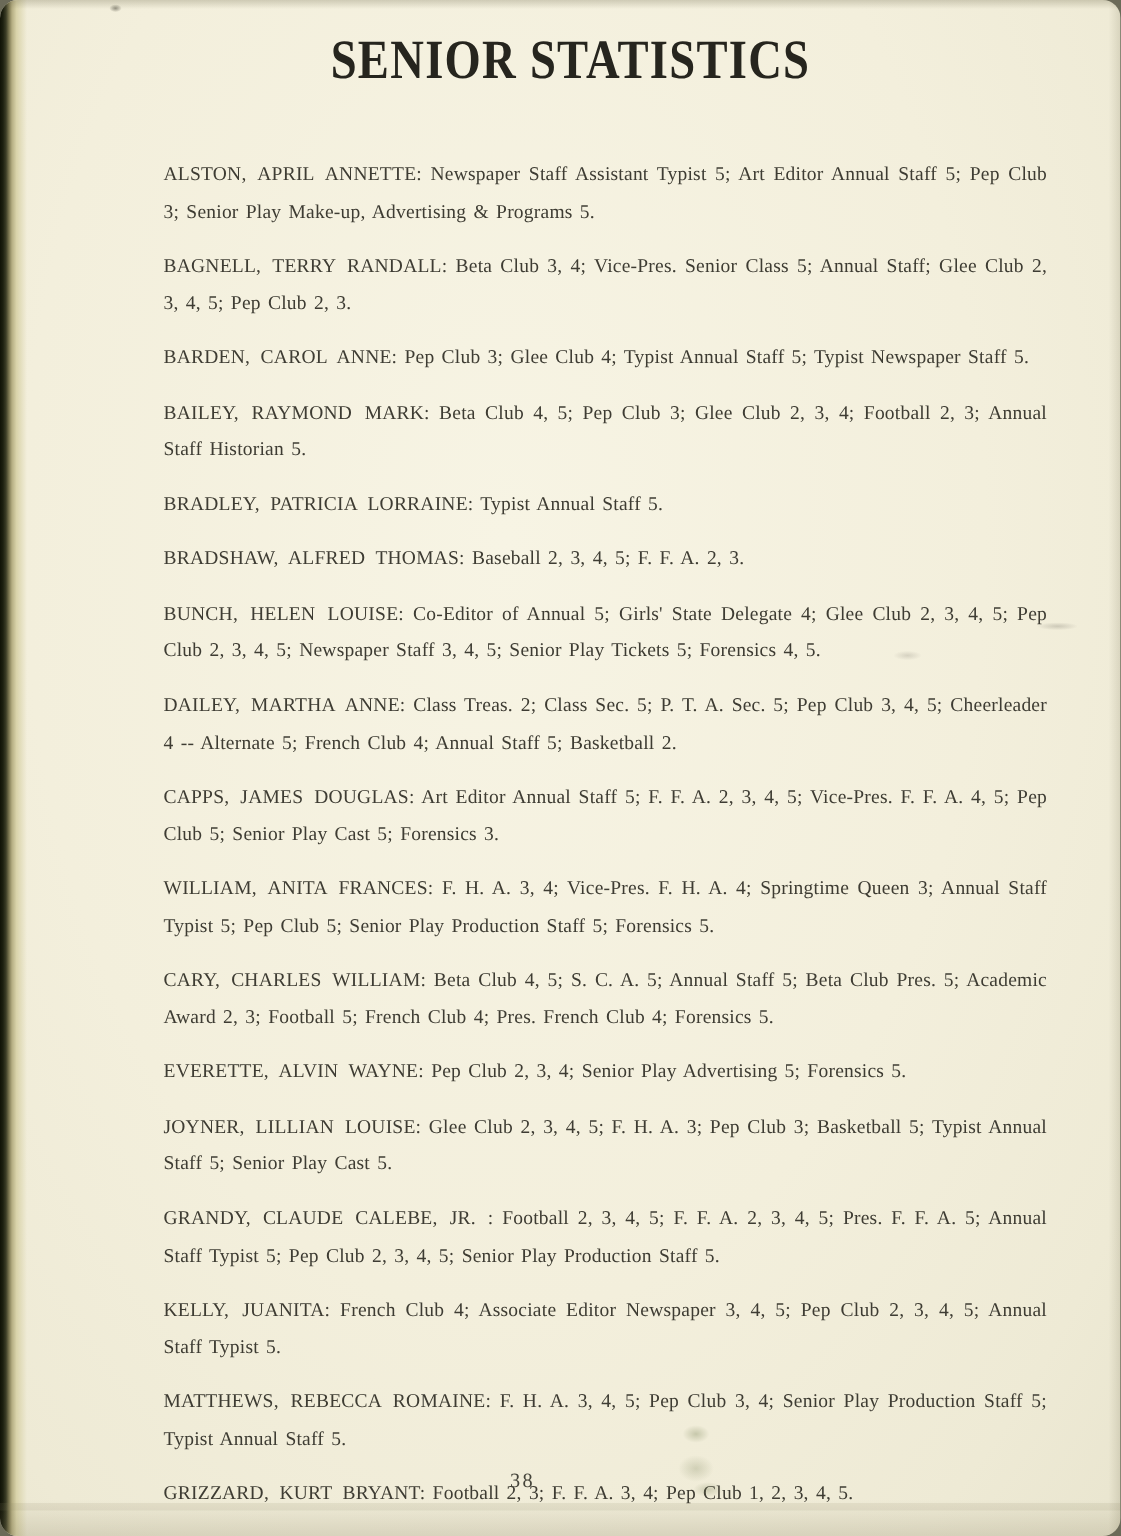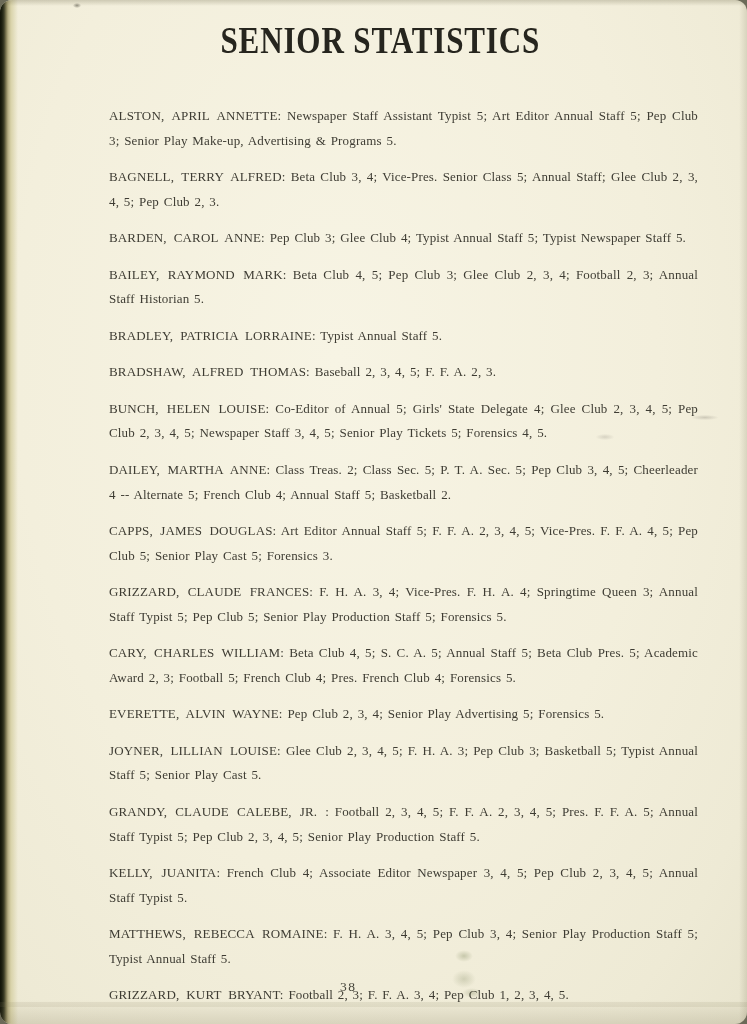--- a/index.html
+++ b/index.html
@@ -105,38 +105,38 @@
 <div class="scan">
   <div class="binding"></div>
   <div class="top-edge"></div>
   <div class="right-edge"></div>
 
   <h1 class="title"><span class="title-inner">SENIOR STATISTICS</span></h1>
 
   <div class="entries" id="entries">
   <p class="entry"><span class="ename">ALSTON, APRIL ANNETTE:</span> <span class="eact">Newspaper Staff Assistant Typist 5; Art Editor Annual Staff 5; Pep Club 3; Senior Play Make-up, Advertising &amp; Programs 5.</span></p>
 
-  <p class="entry"><span class="ename">BAGNELL, TERRY ALFRED:</span> <span class="eact">Beta Club 3, 4; Vice-Pres. Senior Class 5; Annual Staff; Glee Club 2, 3, 4, 5; Pep Club 2, 3.</span></p>
+  <p class="entry"><span class="ename">BAGNELL, TERRY RANDALL:</span> <span class="eact">Beta Club 3, 4; Vice-Pres. Senior Class 5; Annual Staff; Glee Club 2, 3, 4, 5; Pep Club 2, 3.</span></p>
 
   <p class="entry"><span class="ename">BARDEN, CAROL ANNE:</span> <span class="eact">Pep Club 3; Glee Club 4; Typist Annual Staff 5; Typist Newspaper Staff 5.</span></p>
 
   <p class="entry"><span class="ename">BAILEY, RAYMOND MARK:</span> <span class="eact">Beta Club 4, 5; Pep Club 3; Glee Club 2, 3, 4; Football 2, 3; Annual Staff Historian 5.</span></p>
 
   <p class="entry"><span class="ename">BRADLEY, PATRICIA LORRAINE:</span> <span class="eact">Typist Annual Staff 5.</span></p>
 
   <p class="entry"><span class="ename">BRADSHAW, ALFRED THOMAS:</span> <span class="eact">Baseball 2, 3, 4, 5; F. F. A. 2, 3.</span></p>
 
   <p class="entry"><span class="ename">BUNCH, HELEN LOUISE:</span> <span class="eact">Co-Editor of Annual 5; Girls' State Delegate 4; Glee Club 2, 3, 4, 5; Pep Club 2, 3, 4, 5; Newspaper Staff 3, 4, 5; Senior Play Tickets 5; Forensics 4, 5.</span></p>
 
 
   <p class="entry"><span class="ename">DAILEY, MARTHA ANNE:</span> <span class="eact">Class Treas. 2; Class Sec. 5; P. T. A. Sec. 5; Pep Club 3, 4, 5; Cheerleader 4 -- Alternate 5; French Club 4; Annual Staff 5; Basketball 2.</span></p>
 
   <p class="entry"><span class="ename">CAPPS, JAMES DOUGLAS:</span> <span class="eact">Art Editor Annual Staff 5; F. F. A. 2, 3, 4, 5; Vice-Pres. F. F. A. 4, 5; Pep Club 5; Senior Play Cast 5; Forensics 3.</span></p>
 
-  <p class="entry"><span class="ename">GRIZZARD, CLAUDE FRANCES:</span> <span class="eact">F. H. A. 3, 4; Vice-Pres. F. H. A. 4; Springtime Queen 3; Annual Staff Typist 5; Pep Club 5; Senior Play Production Staff 5; Forensics 5.</span></p>
+  <p class="entry"><span class="ename">WILLIAM, ANITA FRANCES:</span> <span class="eact">F. H. A. 3, 4; Vice-Pres. F. H. A. 4; Springtime Queen 3; Annual Staff Typist 5; Pep Club 5; Senior Play Production Staff 5; Forensics 5.</span></p>
 
   <p class="entry"><span class="ename">CARY, CHARLES WILLIAM:</span> <span class="eact">Beta Club 4, 5; S. C. A. 5; Annual Staff 5; Beta Club Pres. 5; Academic Award 2, 3; Football 5; French Club 4; Pres. French Club 4; Forensics 5.</span></p>
 
 
   <p class="entry"><span class="ename">EVERETTE, ALVIN WAYNE:</span> <span class="eact">Pep Club 2, 3, 4; Senior Play Advertising 5; Forensics 5.</span></p>
 
   <p class="entry"><span class="ename">JOYNER, LILLIAN LOUISE:</span> <span class="eact">Glee Club 2, 3, 4, 5; F. H. A. 3; Pep Club 3; Basketball 5; Typist Annual Staff 5; Senior Play Cast 5.</span></p>
 
   <p class="entry"><span class="ename">GRANDY, CLAUDE CALEBE, JR. :</span> <span class="eact">Football 2, 3, 4, 5; F. F. A. 2, 3, 4, 5; Pres. F. F. A. 5; Annual Staff Typist 5; Pep Club 2, 3, 4, 5; Senior Play Production Staff 5.</span></p>
 

